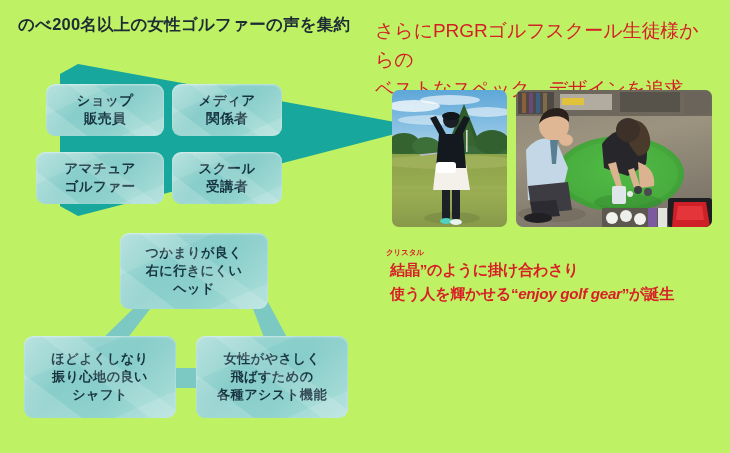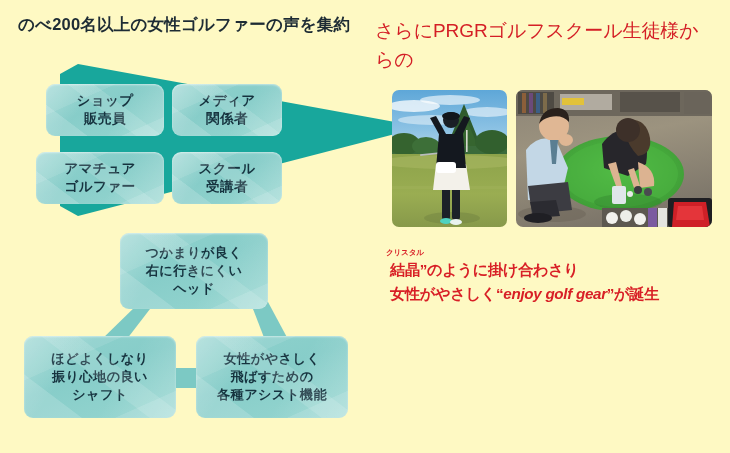--- a/index.html
+++ b/index.html
@@ -7,21 +7,21 @@
     padding: 0;
     background: #ffffff;
   }
   body {
     font-family: "Liberation Sans", "DejaVu Sans", sans-serif;
   }
   #page {
     position: relative;
     width: 730px;
     height: 453px;
-    background: #fef9c3;
+    background: #bef264;
     overflow: hidden;
   }
 
   
   .hdg-left {
     position: absolute;
     left: 18px;
     top: 14px;
     font-size: 16.5px;
     font-weight: 700;
@@ -145,20 +145,21 @@
 </style>
 </head>
 <body>
 
 <div id="page">
 
   <div class="hdg-left">のべ200名以上の女性ゴルファーの声を集約</div>
 
   <div class="hdg-right">
     <div>さらにPRGRゴルフスクール生徒様からの</div>
+    <div>ベストなスペック、デザインを追求</div>
   </div>
 
   <div class="funnel">
     <svg viewBox="0 0 335 152" preserveAspectRatio="none" aria-hidden="true">
       <polygon points="18,0 335,58 335,70 18,152" fill="#18a79c"></polygon>
       <polygon points="0,10 18,0 18,152 0,142" fill="#18a79c"></polygon>
     </svg>
   </div>
 
   <div class="cbox" id="box-shop">
@@ -347,17 +348,17 @@
       <path d="M158 112 L190 112 L194 137 L156 137 Z" fill="#cf2027"></path>
       <path d="M162 116 L186 116 L188 130 L160 130 Z" fill="#e4353a"></path>
     </svg>
   </div>
 
   <div class="hdg-bottom-right">
     <div>
       <span class="ruby-wrap"><span class="ruby-txt">クリスタル</span><span>結晶</span></span><span>”のように掛け合わさり</span>
     </div>
     <div>
-      <span>女性がやさしく“</span><span class="en-phrase">enjoy golf gear</span><span>”が誕生</span>
+      <span>使う人を輝かせる“</span><span class="en-phrase">enjoy golf gear</span><span>”が誕生</span>
     </div>
   </div>
 
 </div>
 
 </body></html>

